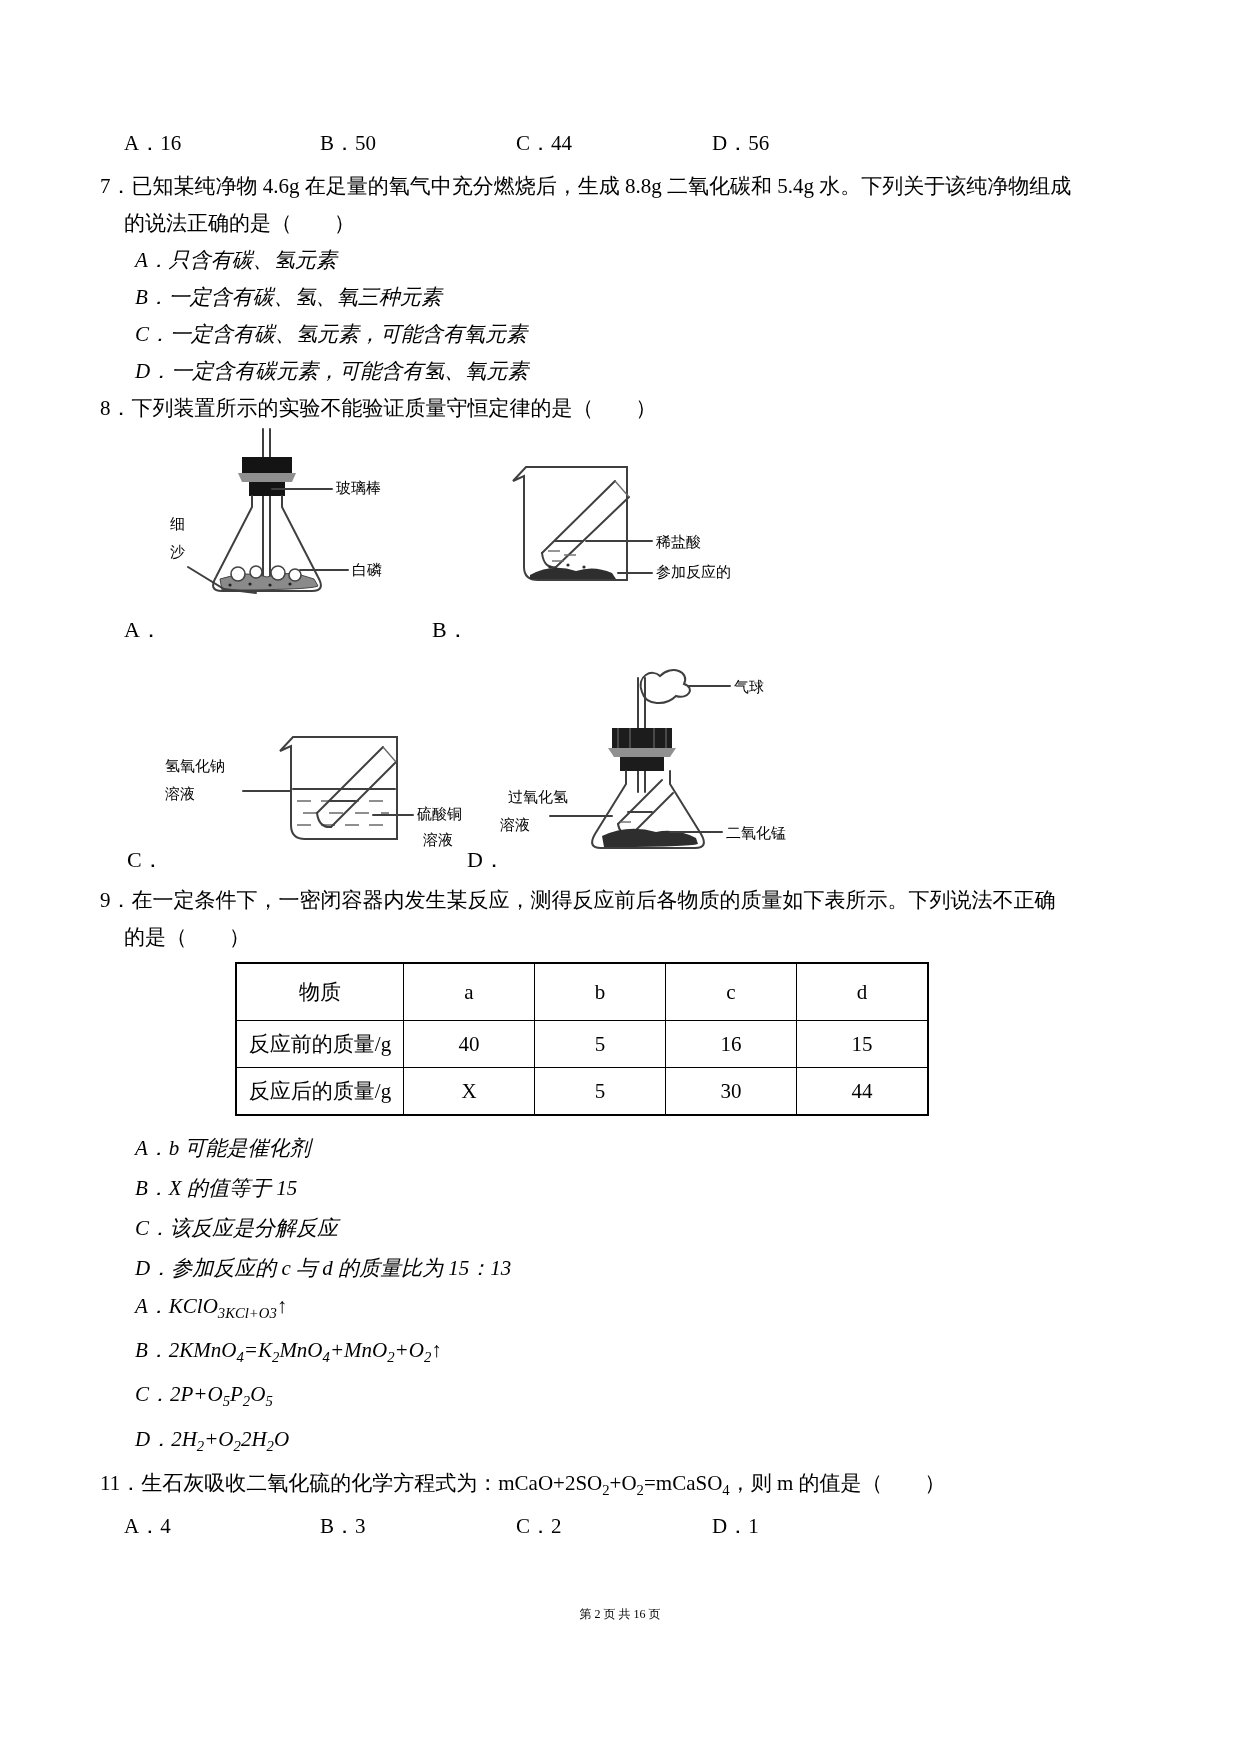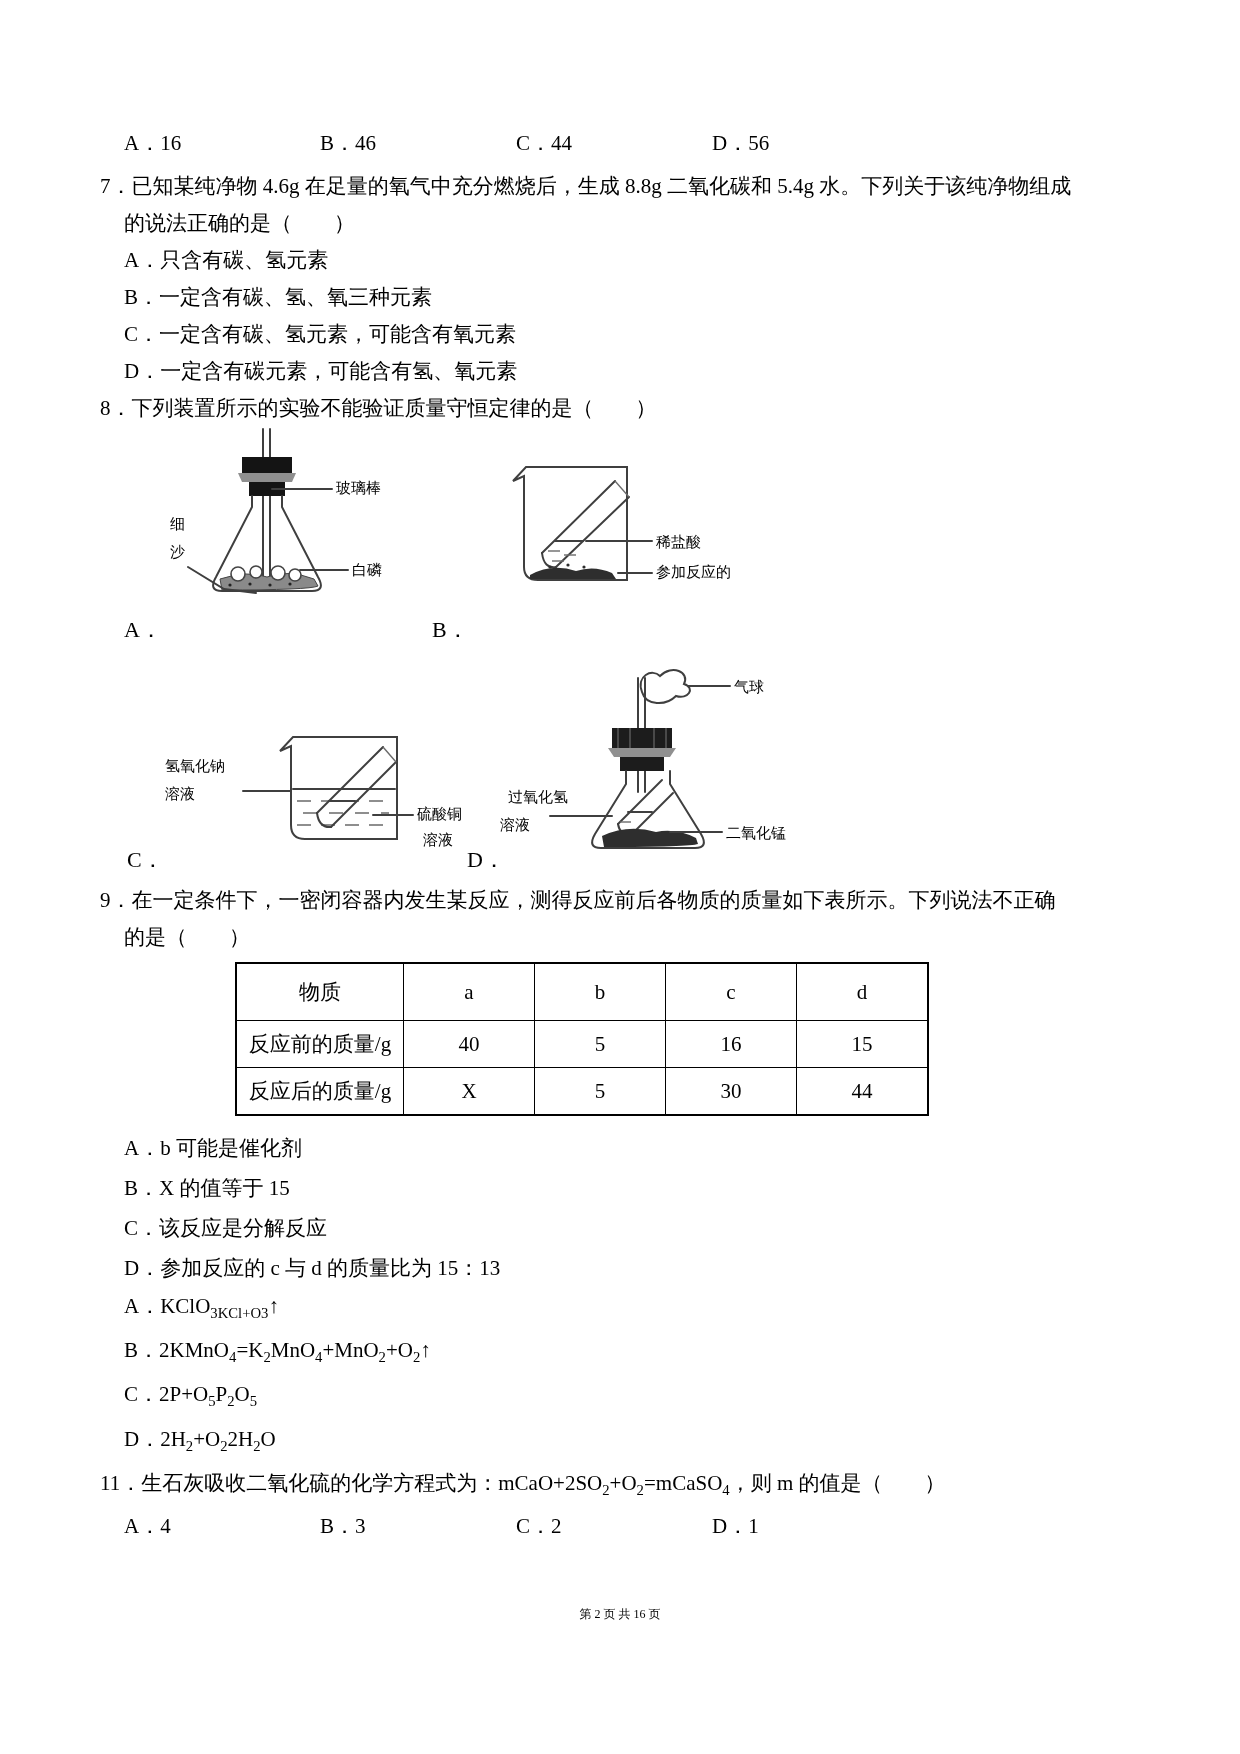--- a/index.html
+++ b/index.html
@@ -8,21 +8,21 @@
     font-family:"Liberation Serif","DejaVu Serif",serif;
     font-size:21px;position:relative;overflow:hidden;
   }
   .content{padding:126px 88px 0 100px;}
   .optrow{display:flex;margin-left:24px;line-height:34px;}
   .optrow span{width:196px;flex:none;}
   .optrow span:last-child{width:auto;}
   .stem{line-height:37px;white-space:nowrap;}
   .stem.mt{margin-top:8px;}
   .stem-cont{line-height:37px;margin-left:24px;}
-  .opt{margin-left:24px;line-height:37px;white-space:nowrap;}
+  .opt{margin-left:35px;line-height:37px;white-space:nowrap;font-style:italic;}
   .q9opts .opt{line-height:40px;}
   sub{font-size:0.7em;}
   
   .diagrams{position:relative;height:455px;}
   .dgroup{position:absolute;}
   .dlabel{position:absolute;font-size:15px;line-height:26px;white-space:nowrap;}
   .letter{position:absolute;font-size:22px;}
   svg{display:block;}
   .ln{stroke:#3f3f3f;stroke-width:2;fill:none;stroke-linecap:round;}
   .thin{stroke:#6a6a6a;stroke-width:1.4;fill:none;}
@@ -34,21 +34,21 @@
   .q9opts{margin-top:12px;}
   .footer{position:absolute;left:0;right:0;top:1606px;text-align:center;font-size:12px;}
 </style>
 </head>
 <body>
 
 <div class="content">
 
   <div class="optrow">
     <span>A．16</span>
-    <span>B．46</span>
+    <span>B．50</span>
     <span>C．44</span>
     <span>D．56</span>
   </div>
 
   <div class="stem mt">7．已知某纯净物 4.6g 在足量的氧气中充分燃烧后，生成 8.8g 二氧化碳和 5.4g 水。下列关于该纯净物组成</div>
   <div class="stem-cont">的说法正确的是（　　）</div>
   <div class="opt">A．只含有碳、氢元素</div>
   <div class="opt">B．一定含有碳、氢、氧三种元素</div>
   <div class="opt">C．一定含有碳、氢元素，可能含有氧元素</div>
   <div class="opt">D．一定含有碳元素，可能含有氢、氧元素</div>

